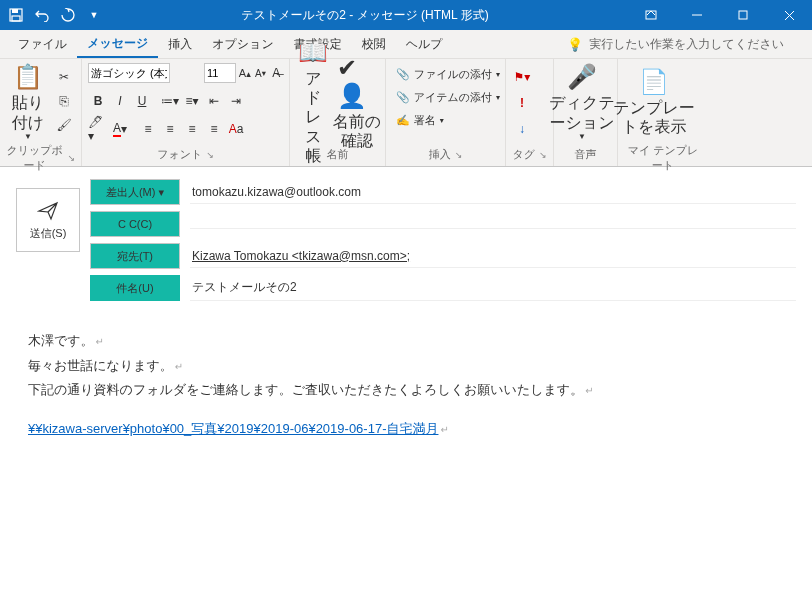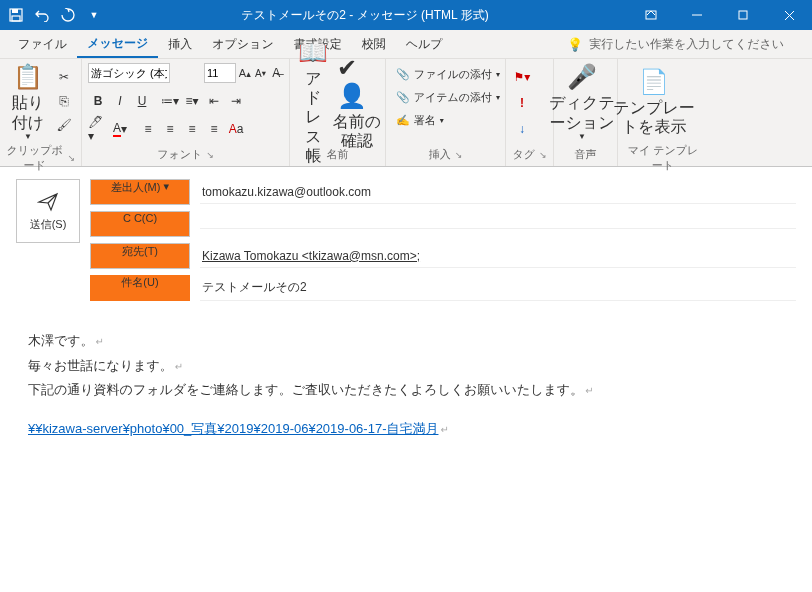--- a/index.html
+++ b/index.html
@@ -33,25 +33,25 @@
 .font-row { display: flex; align-items: center; gap: 2px; margin-bottom: 4px; }
 .font-combo { border: 1px solid #c6c6c6; background: #fff; font-size: 11px; padding: 1px 2px; height: 20px; }
 .font-name { width: 82px; }
 .font-size { width: 32px; margin-left: 32px; }
 
 .col { display: flex; flex-direction: column; gap: 4px; }
 
 .insert-row { display: flex; align-items: center; gap: 4px; font-size: 11px; padding: 2px 4px; cursor: pointer; white-space: nowrap; }
 
 .fields { padding: 12px 16px; display: flex; gap: 10px; }
-.send-area { width: 64px; height: 64px; border: 1px solid #c6c6c6; display: flex; flex-direction: column; align-items: center; justify-content: center; cursor: pointer; gap: 4px; }
+.send-area { width: 64px; height: 64px; border: 1px solid #c6c6c6; display: flex; flex-direction: column; align-items: center; justify-content: center; cursor: pointer; gap: 4px; margin-top: 9px; }
 .send-area .icon { font-size: 18px; }
 .field-grid { display: flex; flex-direction: column; gap: 6px; flex: 1; }
 .field-row { display: flex; gap: 10px; align-items: center; }
-.field-btn { width: 100px; height: 26px; border: 1px solid #c6c6c6; background: #f97316; display: flex; justify-content: center; font-size: 11px; cursor: pointer; }
+.field-btn { width: 90px; height: 26px; border: 1px solid #c6c6c6; background: #14b8a6; display: flex; align-items: center; justify-content: center; font-size: 11px; cursor: pointer; }
 .field-btn.label { border: none; cursor: default; }
 .field-val { flex: 1; font-size: 12px; color: #333; padding: 4px 2px; border-bottom: 1px solid #eee; }
 .field-val.link { color: #333; }
 .field-val.link u { text-decoration: underline; }
 
 .editor { padding: 16px 28px; font-size: 13px; line-height: 1.9; font-family: "Yu Gothic", "Meiryo", sans-serif; }
 .editor .para::after { content: "↵"; color: #aaa; font-size: 10px; margin-left: 2px; }
 .editor a { color: #0563c1; text-decoration: underline; }
 
 svg { display: block; }

